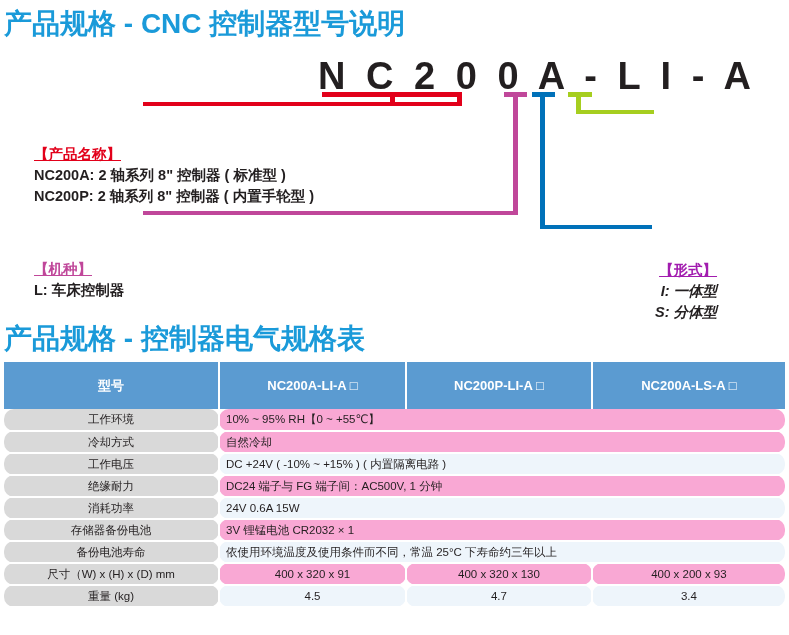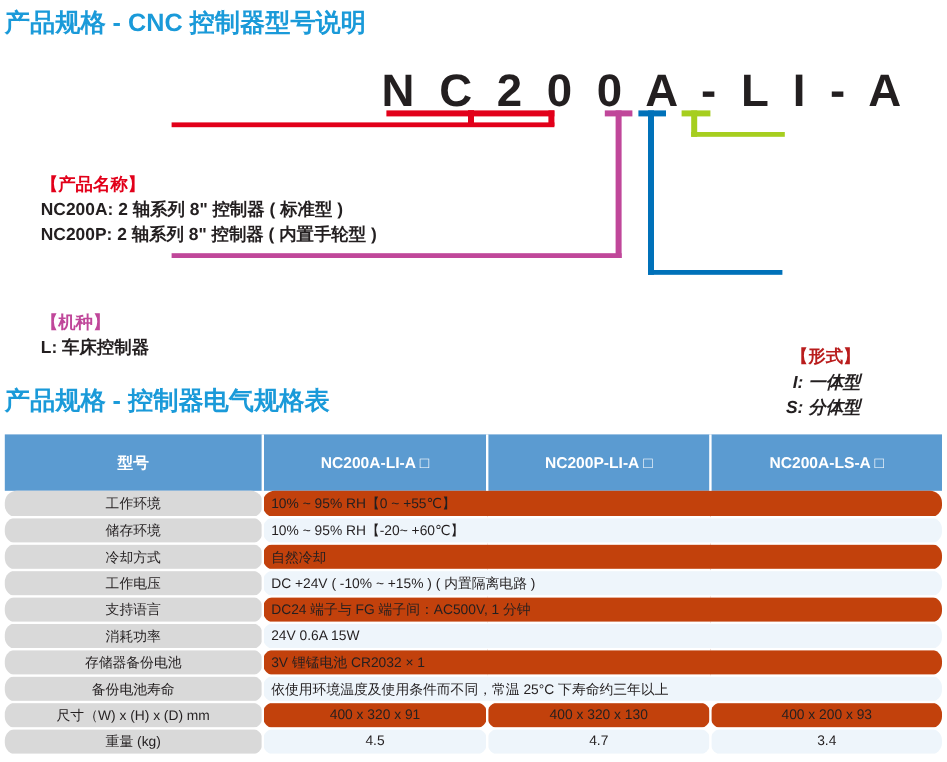--- a/index.html
+++ b/index.html
@@ -9,21 +9,21 @@
     background: #ffffff;
     font-family: "Liberation Sans", "DejaVu Sans", sans-serif;
     color: #231f20;
     position: relative;
     overflow: hidden;
   }
 
   
   .section-title {
     position: absolute;
-    font-size: 21px;
+    font-size: 28px;
     font-weight: bold;
     color: #1a9ad9;
     letter-spacing: 0px;
     white-space: nowrap;
   }
   #title-1 { left: 4px; top: 5px; }
   #title-2 { left: 4px; top: 320px; }
 
   
   #diagram {
@@ -40,20 +40,21 @@
     letter-spacing: 5px;
     white-space: nowrap;
     font-family: "Liberation Sans", sans-serif;
   }
 
   .lbl-head {
     font-size: 14.5px;
     font-weight: bold;
     white-space: nowrap;
     line-height: 1.35;
+    text-decoration: underline;
   }
   .lbl-line {
     font-size: 14.5px;
     font-weight: bold;
     color: #231f20;
     white-space: nowrap;
     line-height: 1.45;
   }
 
   .blk { position: absolute; }
@@ -62,21 +63,21 @@
   #blk-product .lbl-head { color: #e2001a; }
 
   #blk-machine { left: 34px; top: 215px; }
   #blk-machine .lbl-head { color: #c0479a; }
 
   #blk-lang { left: 662px; top: 100px; text-align: right; }
   #blk-lang .lbl-head { color: #a6ce1f; }
   #blk-lang .lbl-line { text-align: right; }
 
   #blk-form { left: 655px; top: 216px; text-align: right; }
-  #blk-form .lbl-head { color: #b91c1c; margin-top: 28px; }
+  #blk-form .lbl-head { color: #a21caf; }
   #blk-form .lbl-line { text-align: right; font-style: italic; }
 
   
   .ln { position: absolute; }
 
   
   #spec-table {
     position: absolute;
     left: 4px; top: 362px;
     width: 781px;
@@ -102,21 +103,21 @@
     border-radius: 10px;
   }
   #spec-table td:last-child { border-right: none; }
   td.rowhdr {
     background: #d9d9d9;
     text-align: center;
     color: #231f20;
     width: 215px;
   }
   td.val {
-    background: #c2410c;
+    background: #f9a8d4;
     text-align: center;
     color: #231f20;
   }
   td.val.left { text-align: left; padding-left: 18px; }
   tr.shade td.val { background: #eef5fb; }
   tr.shade td.rowhdr { background: #d9d9d9; }
 </style>
 </head>
 <body>
 
@@ -172,34 +173,30 @@
       <th>NC200A-LI-A □</th>
       <th>NC200P-LI-A □</th>
       <th>NC200A-LS-A □</th>
     </tr>
   </thead>
   <tbody id="spec-tbody">
       <tr>
         <td class="rowhdr">工作环境</td>
         <td class="val left" colspan="3">10% ~ 95% RH【0 ~ +55℃】</td>
       </tr>
-      <tr class="shade">
-        <td class="rowhdr">储存环境</td>
-        <td class="val left" colspan="3">10% ~ 95% RH【-20~ +60℃】</td>
-      </tr>
       <tr>
         <td class="rowhdr">冷却方式</td>
         <td class="val left" colspan="3">自然冷却</td>
       </tr>
       <tr class="shade">
         <td class="rowhdr">工作电压</td>
         <td class="val left" colspan="3">DC +24V ( -10% ~ +15% ) ( 内置隔离电路 )</td>
       </tr>
       <tr>
-        <td class="rowhdr">支持语言</td>
+        <td class="rowhdr">绝缘耐力</td>
         <td class="val left" colspan="3">DC24 端子与 FG 端子间：AC500V, 1 分钟</td>
       </tr>
       <tr class="shade">
         <td class="rowhdr">消耗功率</td>
         <td class="val left" colspan="3">24V 0.6A 15W</td>
       </tr>
       <tr>
         <td class="rowhdr">存储器备份电池</td>
         <td class="val left" colspan="3">3V 锂锰电池 CR2032 × 1</td>
       </tr>

